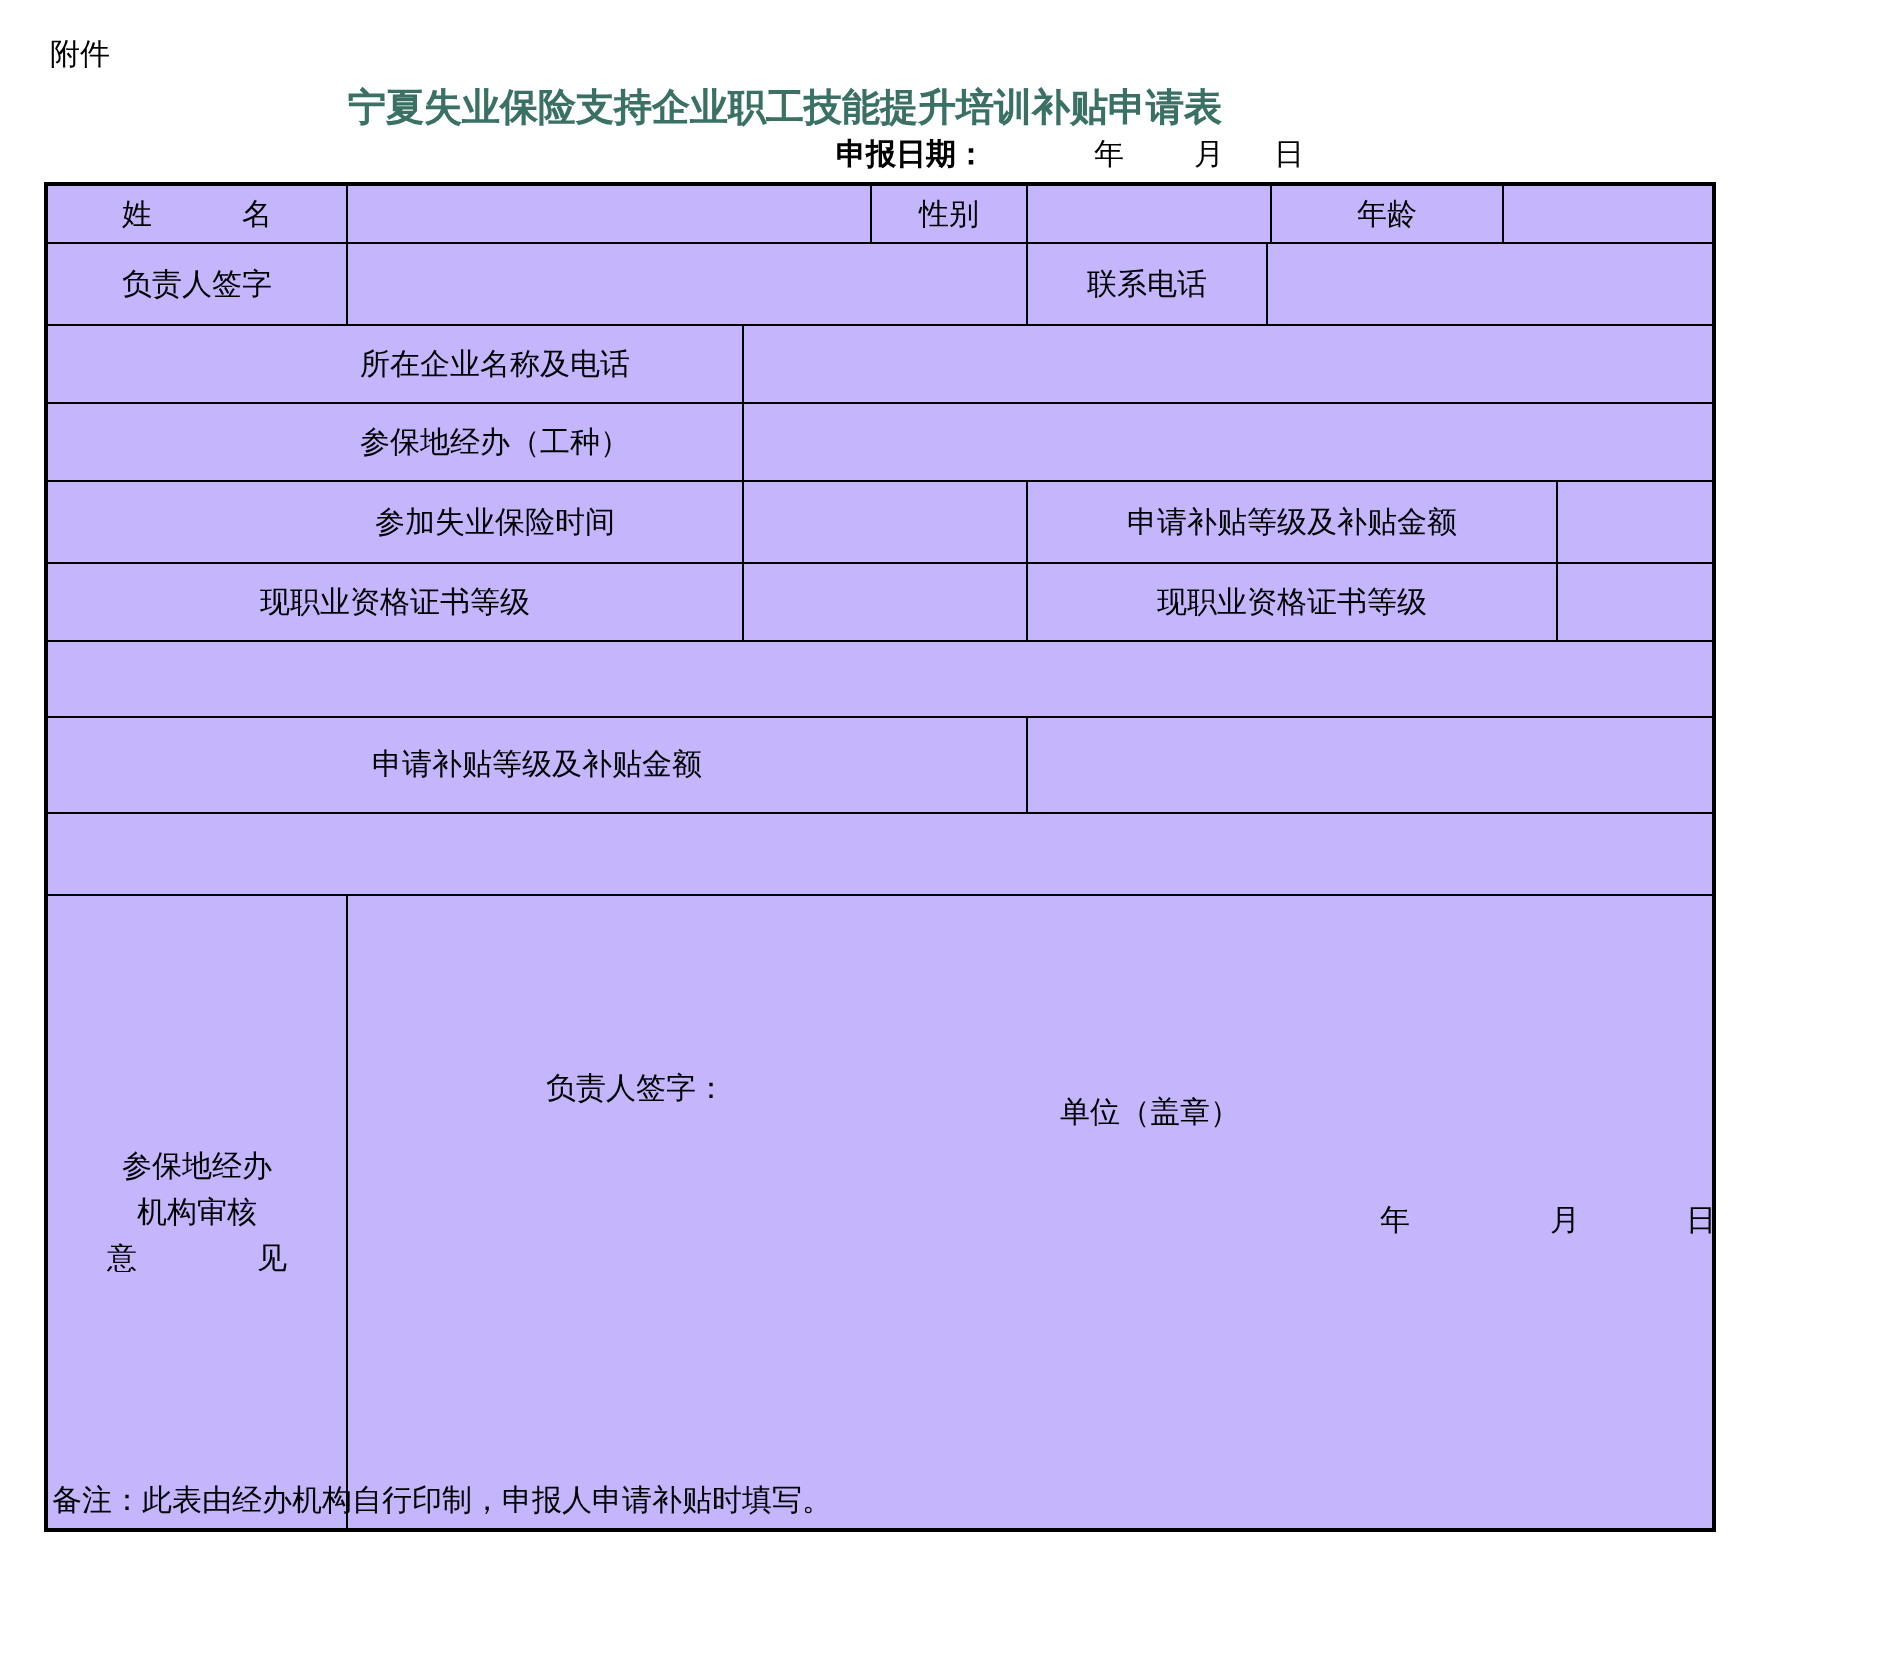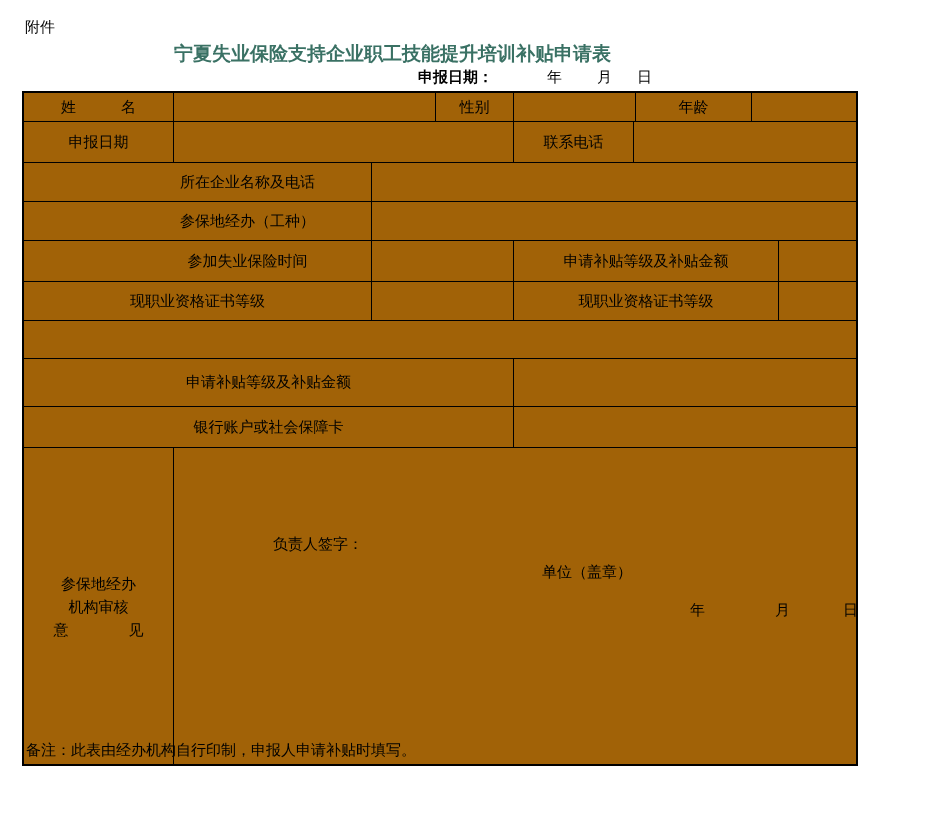--- a/index.html
+++ b/index.html
@@ -28,21 +28,21 @@
   .dl-year  { left:129px; }
   .dl-month { left:179px; }
   .dl-day   { left:219px; }
 
   
   .tbl {
     position:absolute; left:22px; top:91px;
     width:836px; height:675px;
     border:2px solid #000; box-sizing:border-box;
     display:flex; flex-direction:column;
-    background:#a16207; font-size:15px;
+    background:#c4b5fd; font-size:15px;
   }
   .trow { display:flex; flex:0 0 auto; border-bottom:1px solid #000; box-sizing:border-box; }
   .trow.last { border-bottom:none; flex:1 1 auto; }
   .tc {
     box-sizing:border-box; border-right:1px solid #000;
     display:flex; align-items:center; justify-content:center;
     white-space:nowrap; overflow:hidden;
   }
   .tc.end { border-right:none; }
   .tc.fill { flex:1 1 auto; }
@@ -52,21 +52,21 @@
 
   
   .review-label-cell {
     flex:0 0 150px; border-right:1px solid #000; box-sizing:border-box;
     display:flex; flex-direction:column; align-items:center; justify-content:center;
     line-height:23px;
   }
   .review-content-cell { flex:1 1 auto; position:relative; }
   .review-content-cell span { position:absolute; white-space:nowrap; }
   .rc-sign  { left:99px;  top:87px; }
-  .rc-unit  { left:356px; top:115px;margin-left:12px;  }
+  .rc-unit  { left:356px; top:99px;  }
   .rc-year  { left:516px; top:153px; }
   .rc-month { left:601px; top:153px; }
   .rc-day   { left:669px; top:153px; }
 
   .footnote { position:absolute; left:26px; top:741px; font-size:15px; white-space:nowrap; }
 </style>
 </head>
 <body style="color: rgb(0, 0, 0);">
 
 <div class="page">
@@ -87,21 +87,21 @@
     <div class="trow h29">
       <div class="tc" style="flex:0 0 150px">姓　　　名</div>
       <div class="tc" style="flex:0 0 262px"></div>
       <div class="tc" style="flex:0 0 78px">性别</div>
       <div class="tc" style="flex:0 0 122px"></div>
       <div class="tc" style="flex:0 0 116px">年龄</div>
       <div class="tc fill end"></div>
     </div>
 
     <div class="trow h41">
-      <div class="tc" style="flex:0 0 150px">申报日期</div>
+      <div class="tc" style="flex:0 0 150px">负责人签字</div>
       <div class="tc" style="flex:0 0 340px"></div>
       <div class="tc" style="flex:0 0 120px">联系电话</div>
       <div class="tc fill end"></div>
     </div>
 
     <div class="trow h39">
       <div class="tc shift-r" style="flex:0 0 348px">所在企业名称及电话</div>
       <div class="tc fill end"></div>
     </div>
 
@@ -127,21 +127,20 @@
     <div class="trow h38">
       <div class="tc fill end"></div>
     </div>
 
     <div class="trow h48">
       <div class="tc" style="flex:0 0 490px">申请补贴等级及补贴金额</div>
       <div class="tc fill end"></div>
     </div>
 
     <div class="trow h41">
-      <div class="tc" style="flex:0 0 490px">银行账户或社会保障卡</div>
       <div class="tc fill end"></div>
     </div>
 
     <div class="trow last">
       <div class="review-label-cell">
         <div>参保地经办</div>
         <div>机构审核</div>
         <div>意　　　　见</div>
       </div>
       <div class="review-content-cell">

